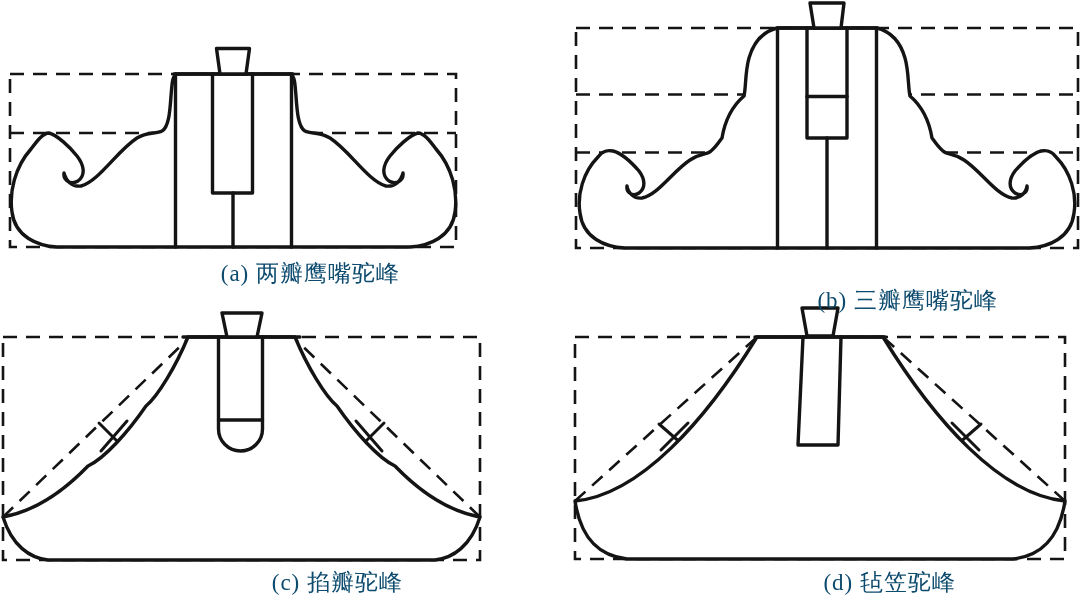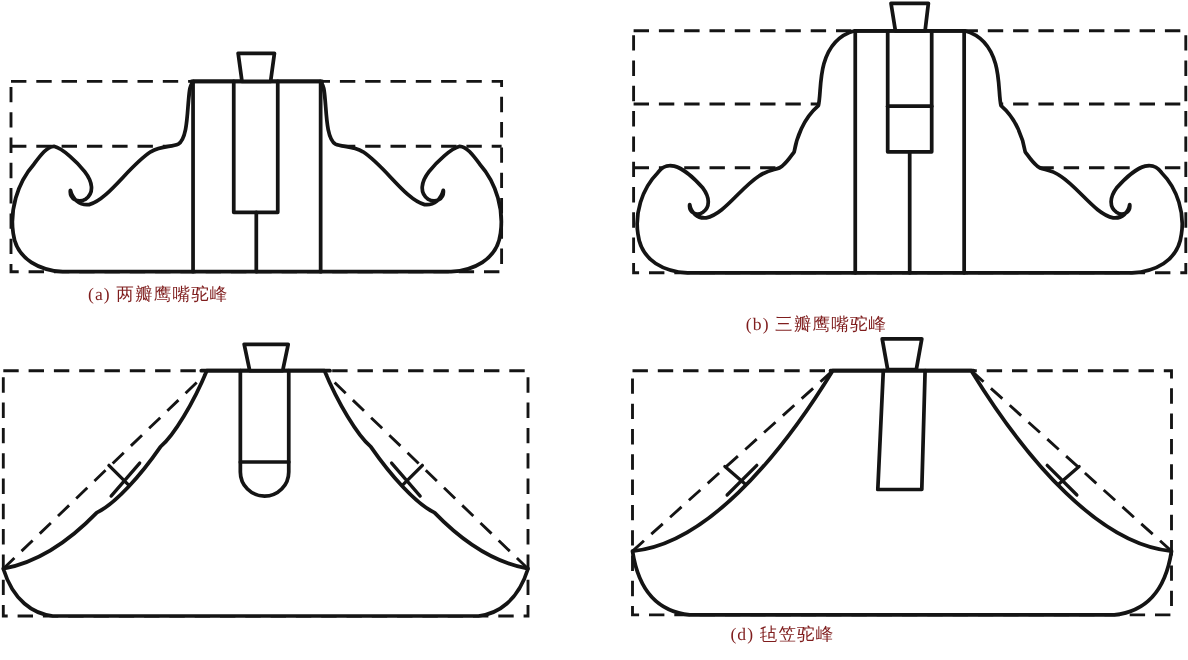--- a/index.html
+++ b/index.html
@@ -1,19 +1,19 @@
 <!DOCTYPE html>
 <html style="--ink: #141414; --bg: #ffffff;"><head>
 <meta charset="utf-8">
 <style>
   html,body{margin:0;padding:0;background:#ffffff;}
   #stage{position:relative;width:1080px;height:600px;background:var(--bg,#fff);overflow:hidden;
          font-family:"Liberation Serif","DejaVu Serif",serif;}
   #stage svg{position:absolute;left:0;top:0;}
-  .caption{position:absolute;width:320px;text-align:left;font-size:16px;color:#7f1d1d;
+  .caption{position:absolute;width:320px;text-align:right;font-size:23px;color:#0c4a6e;
            letter-spacing:1px;white-space:nowrap;}
   .solid{stroke:var(--ink,#141414);fill:none;stroke-width:3.4;stroke-linecap:round;stroke-linejoin:round;}
   .fillwhite{fill:#ffffff;}
   .dash{stroke:var(--ink,#141414);fill:none;stroke-width:2.6;stroke-dasharray:14 9;}
   .xmark{stroke:var(--ink,#141414);fill:none;stroke-width:3;stroke-linecap:round;}
 </style>
 </head>
 <body>
 
 <div id="stage">
@@ -139,14 +139,15 @@
         C 1059,540 1040,556 1013,559
         Z"></path>
       <path class="solid" d="M 755,337 H 885"></path>
       <path class="solid" d="M 803,337 L 798,445 L 838,445 L 841,337"></path>
       <path class="solid fillwhite" d="M 802,308 L 838,308 L 833,336 L 807,336 Z"></path>
     </g>
   </svg>
 
   <div class="caption" style="left:80px;top:258px;">(a) 两瓣鹰嘴驼峰</div>
   <div class="caption" style="left:678px;top:258px;margin-top:27px;">(b) 三瓣鹰嘴驼峰</div>
-  <div class="caption" style="left:664px;top:567px;">(d) 毡笠驼峰</div>
+  <div class="caption" style="left:83px;top:567px;">(c) 掐瓣驼峰</div>
+  <div class="caption" style="left:636px;top:567px;">(d) 毡笠驼峰</div>
 </div>
 
 </body></html>

